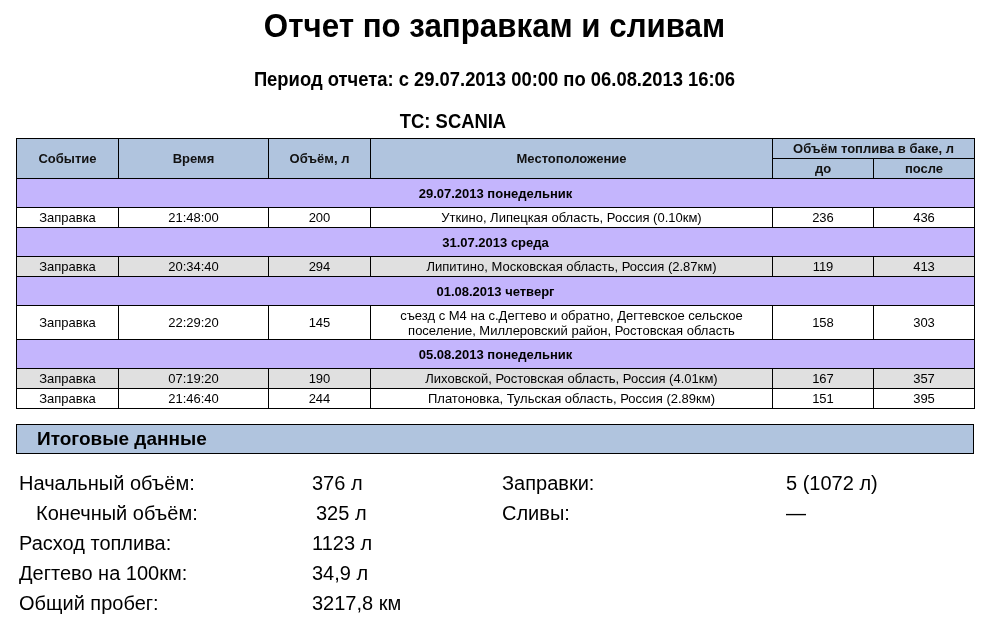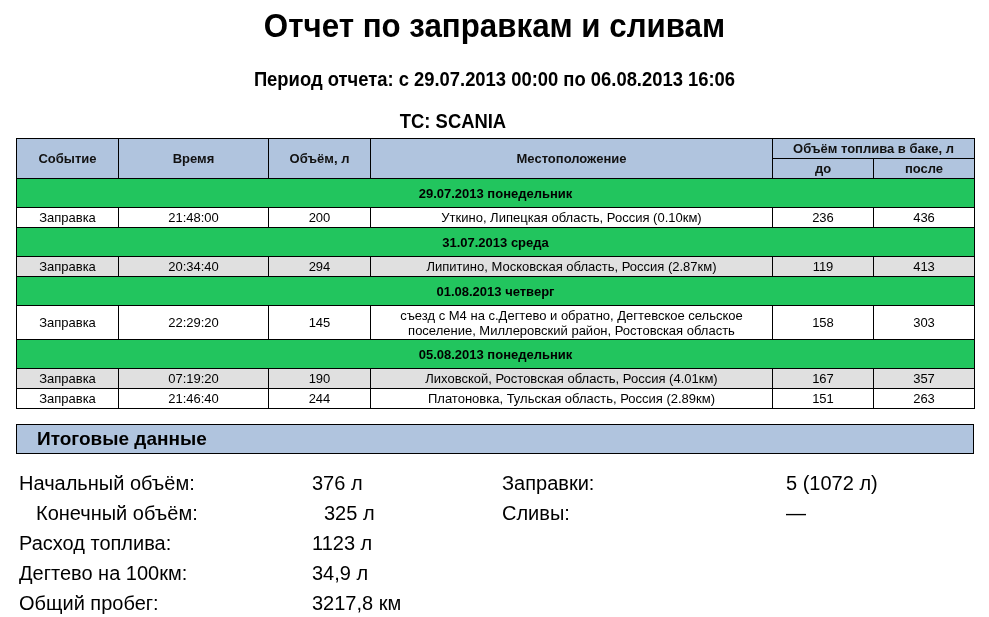--- a/index.html
+++ b/index.html
@@ -10,21 +10,21 @@
   .period { position: absolute; left: 0; width: 989px; top: 68px; text-align: center;
             font-size: 20px; font-weight: bold; transform: scaleX(0.92); }
   .vehicle { position: absolute; left: 0; width: 906px; top: 110px; text-align: center;
              font-size: 20px; font-weight: bold; transform: scaleX(0.92); }
   table.report { position: absolute; left: 16px; top: 138px; width: 958px;
                  border-collapse: collapse; table-layout: fixed; font-size: 13px; }
   table.report th, table.report td { border: 1px solid #000; padding: 0; text-align: center; }
   table.report th { background: #b0c4de; font-weight: bold; font-size: 13px; color: #111; }
   .hdr-top th { height: 19px; }
   .hdr-bot th { height: 19px; }
-  .group td { background: #22c55e; font-weight: bold; height: 28px; border-left: none; border-right: none; }
+  .group td { background: #c4b5fd; font-weight: bold; height: 28px; border-left: none; border-right: none; }
   .row td { height: 19px; }
   .row.white td { background: #ffffff; }
   .row.gray td { background: #e0e0e0; }
   .row.tall td { height: 33px; line-height: 15px; }
   .summary-bar { position: absolute; left: 16px; top: 424px; width: 956px; height: 28px;
                  background: #b0c4de; border: 1px solid #000; }
   .summary-bar span { position: absolute; left: 4px; top: 3px; font-size: 19px; font-weight: bold; margin-left: 16px; }
   .kv { position: absolute; font-size: 20px; }
 </style>
 </head>
@@ -106,33 +106,33 @@
       <td>Лиховской, Ростовская область, Россия (4.01км)</td>
       <td>167</td>
       <td>357</td>
     </tr>
     <tr class="row white">
       <td>Заправка</td>
       <td>21:46:40</td>
       <td>244</td>
       <td>Платоновка, Тульская область, Россия (2.89км)</td>
       <td>151</td>
-      <td>263</td>
+      <td>395</td>
     </tr>
   </tbody>
 </table>
 
 <div class="summary-bar">
   <span>Итоговые данные</span>
 </div>
 
 <div class="kv" style="left:19px; top:472px;">Начальный объём:</div>
 <div class="kv" style="left:312px; top:472px;">376 л</div>
 <div class="kv" style="left:36px; top:502px;">Конечный объём:</div>
-<div class="kv" style="left:324px; top:502px;">325 л</div>
+<div class="kv" style="left:316px; top:502px;">325 л</div>
 <div class="kv" style="left:19px; top:532px;">Расход топлива:</div>
 <div class="kv" style="left:312px; top:532px;text-align:right;">1123 л</div>
 <div class="kv" style="left:19px; top:562px;">Дегтево на 100км:</div>
 <div class="kv" style="left:312px; top:562px;">34,9 л</div>
 <div class="kv" style="left:19px; top:592px;">Общий пробег:</div>
 <div class="kv" style="left:312px; top:592px;">3217,8 км</div>
 
 <div class="kv" style="left:502px; top:472px;">Заправки:</div>
 <div class="kv" style="left:786px; top:472px;">5 (1072 л)</div>
 <div class="kv" style="left:502px; top:502px;">Сливы:</div>

